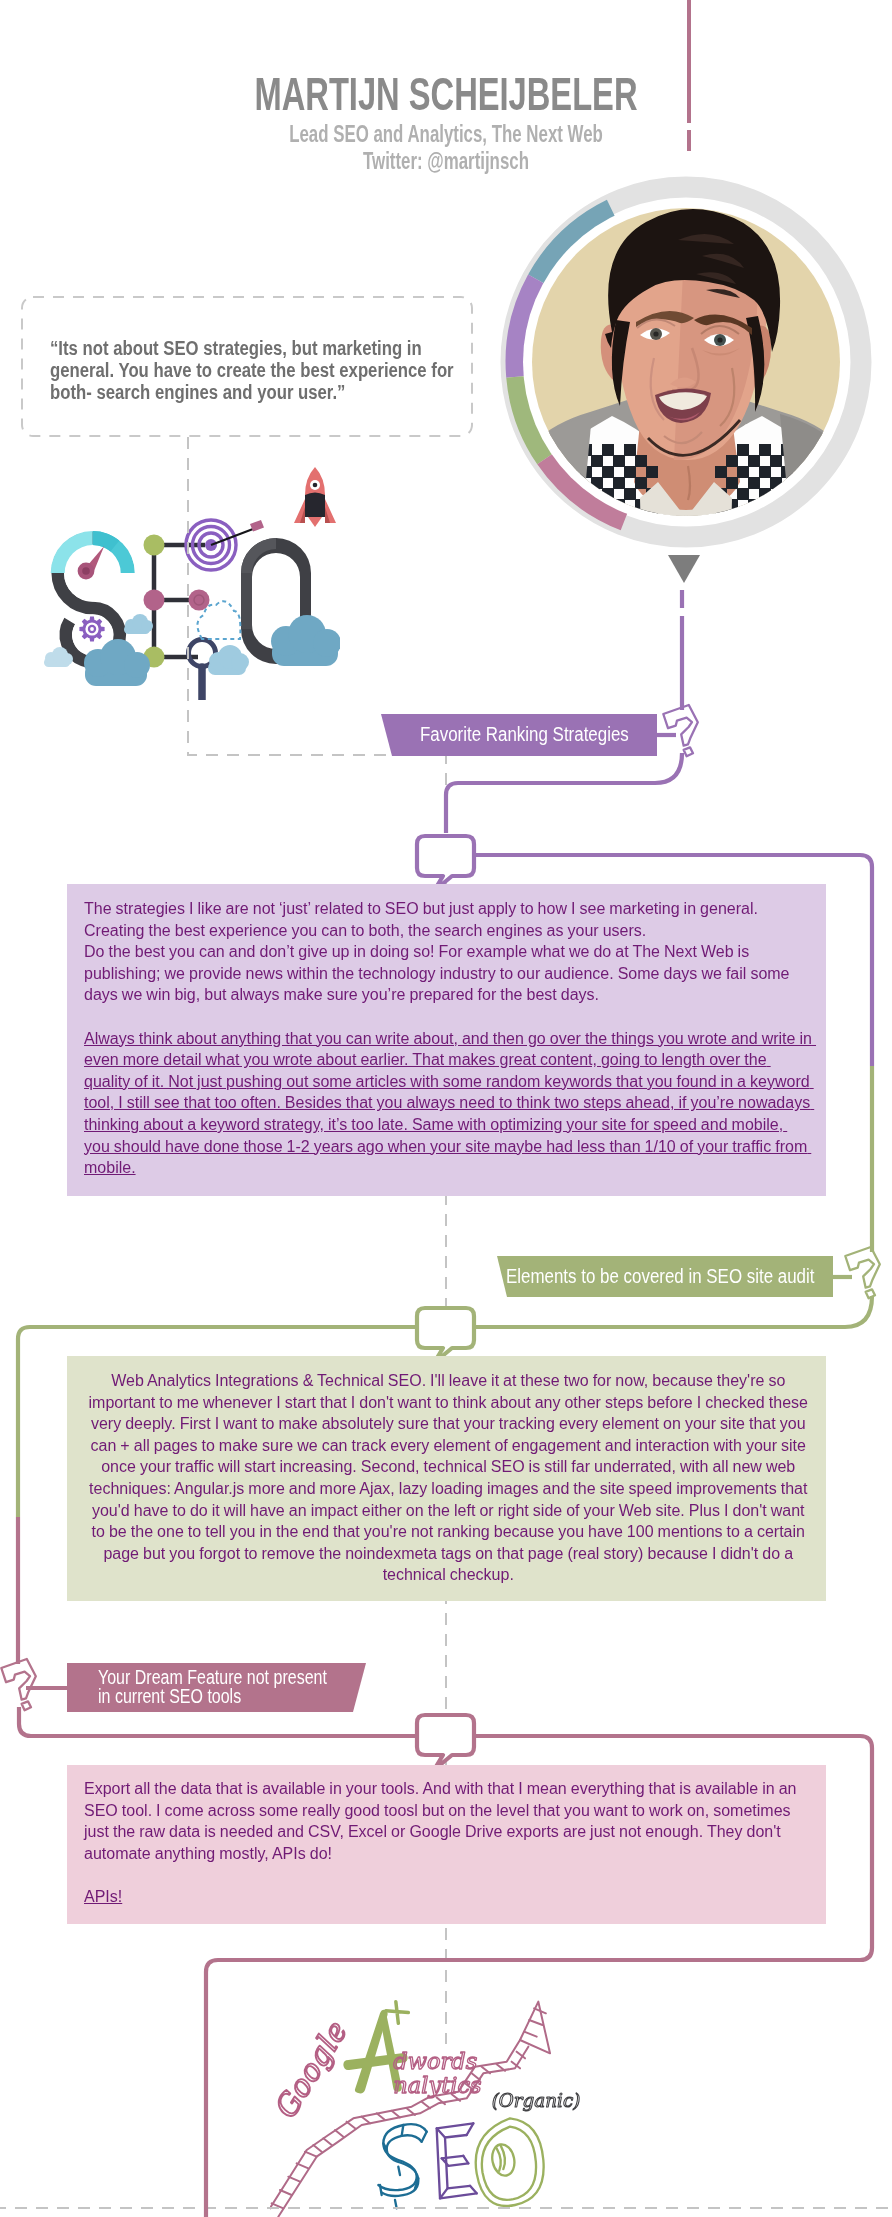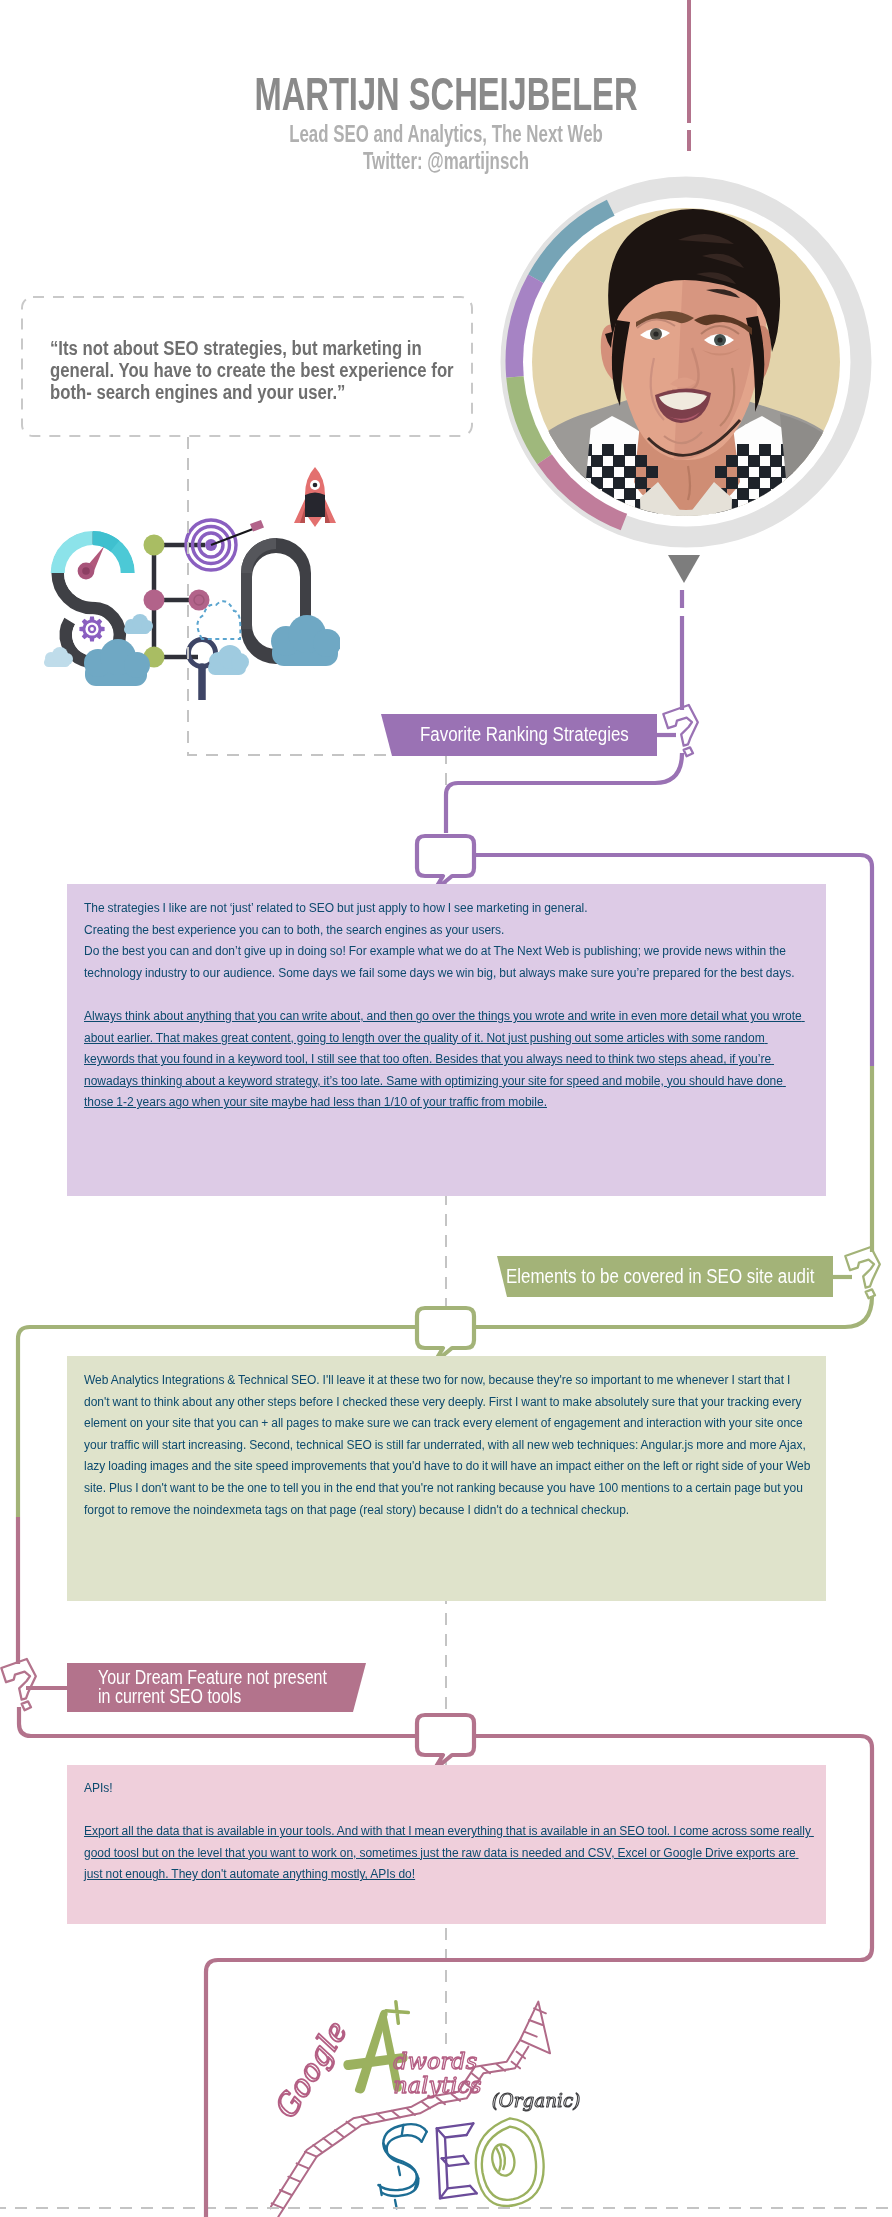--- a/index.html
+++ b/index.html
@@ -19,21 +19,21 @@
 
   
   #quote-box{position:absolute;left:21px;top:296px;width:452px;height:141px;
       box-sizing:border-box;}
   #quote-text{position:absolute;left:50px;top:337px;width:500px;
       font-weight:bold;font-size:20px;line-height:22px;color:#6f6f6f;
       transform:scaleX(0.836);transform-origin:0 0;}
 
   
   .body-box{position:absolute;box-sizing:border-box;}
-  .body-text{position:absolute;font-size:12px;line-height:21.6px;color:#0c4a6e;word-spacing:-0.4px;}
+  .body-text{position:absolute;font-size:16px;line-height:21.6px;color:#701a75;word-spacing:-0.4px;}
   .body-text p{margin:0;white-space:pre-wrap;}
   .body-text p + p{margin-top:21.6px;text-decoration:underline;}
   .ribbon-label{position:absolute;color:#ffffff;font-size:20px;line-height:20px;transform:scaleX(0.846);transform-origin:0 0;white-space:nowrap;}
 
 </style>
 </head>
 <body>
 
 <div id="stage">
 
@@ -401,21 +401,21 @@
   <div class="ribbon-label" style="left:506px;top:1266px;">Elements to be covered in SEO site audit</div>
   <div class="ribbon-label ml" style="left:98px;top:1668px;white-space:pre-line;line-height:18.5px;transform:scaleX(0.80);transform-origin:0 0;">Your Dream Feature not present
 in current SEO tools</div>
 
   <div class="body-text" style="left:84px;top:898px;width:728.5px;">
      <p>The strategies I like are not ‘just’ related to SEO but just apply to how I see marketing in general.
 Creating the best experience you can to both, the search engines as your users.
 Do the best you can and don’t give up in doing so! For example what we do at The Next Web is publishing; we provide news within the technology industry to our audience. Some days we fail some days we win big, but always make sure you’re prepared for the best days.</p>
      <p>Always think about anything that you can write about, and then go over the things you wrote and write in even more detail what you wrote about earlier. That makes great content, going to length over the quality of it. Not just pushing out some articles with some random keywords that you found in a keyword tool, I still see that too often. Besides that you always need to think two steps ahead, if you’re nowadays thinking about a keyword strategy, it’s too late. Same with optimizing your site for speed and mobile, you should have done those 1-2 years ago when your site maybe had less than 1/10 of your traffic from mobile.</p>
   </div>
-  <div class="body-text" style="left:84px;top:1370px;width:728.5px;">
+  <div class="body-text" style="left:84px;top:1370px;width:728.5px;text-align:center;">
      <p>Web Analytics Integrations &amp; Technical SEO. I'll leave it at these two for now, because they're so important to me whenever I start that I don't want to think about any other steps before I checked these very deeply. First I want to make absolutely sure that your tracking every element on your site that you can + all pages to make sure we can track every element of engagement and interaction with your site once your traffic will start increasing. Second, technical SEO is still far underrated, with all new web techniques: Angular.js more and more Ajax, lazy loading images and the site speed improvements that you'd have to do it will have an impact either on the left or right side of your Web site. Plus I don't want to be the one to tell you in the end that you're not ranking because you have 100 mentions to a certain page but you forgot to remove the noindexmeta tags on that page (real story) because I didn't do a technical checkup.</p>
   </div>
   <div class="body-text" style="left:84px;top:1778px;width:728.5px;">
+     <p>Export all the data that is available in your tools. And with that I mean everything that is available in an SEO tool. I come across some really good toosl but on the level that you want to work on, sometimes just the raw data is needed and CSV, Excel or Google Drive exports are just not enough. They don't automate anything mostly, APIs do!</p>
      <p>APIs!</p>
-     <p>Export all the data that is available in your tools. And with that I mean everything that is available in an SEO tool. I come across some really good toosl but on the level that you want to work on, sometimes just the raw data is needed and CSV, Excel or Google Drive exports are just not enough. They don't automate anything mostly, APIs do!</p>
   </div>
 
 </div>
 
 </body></html>

